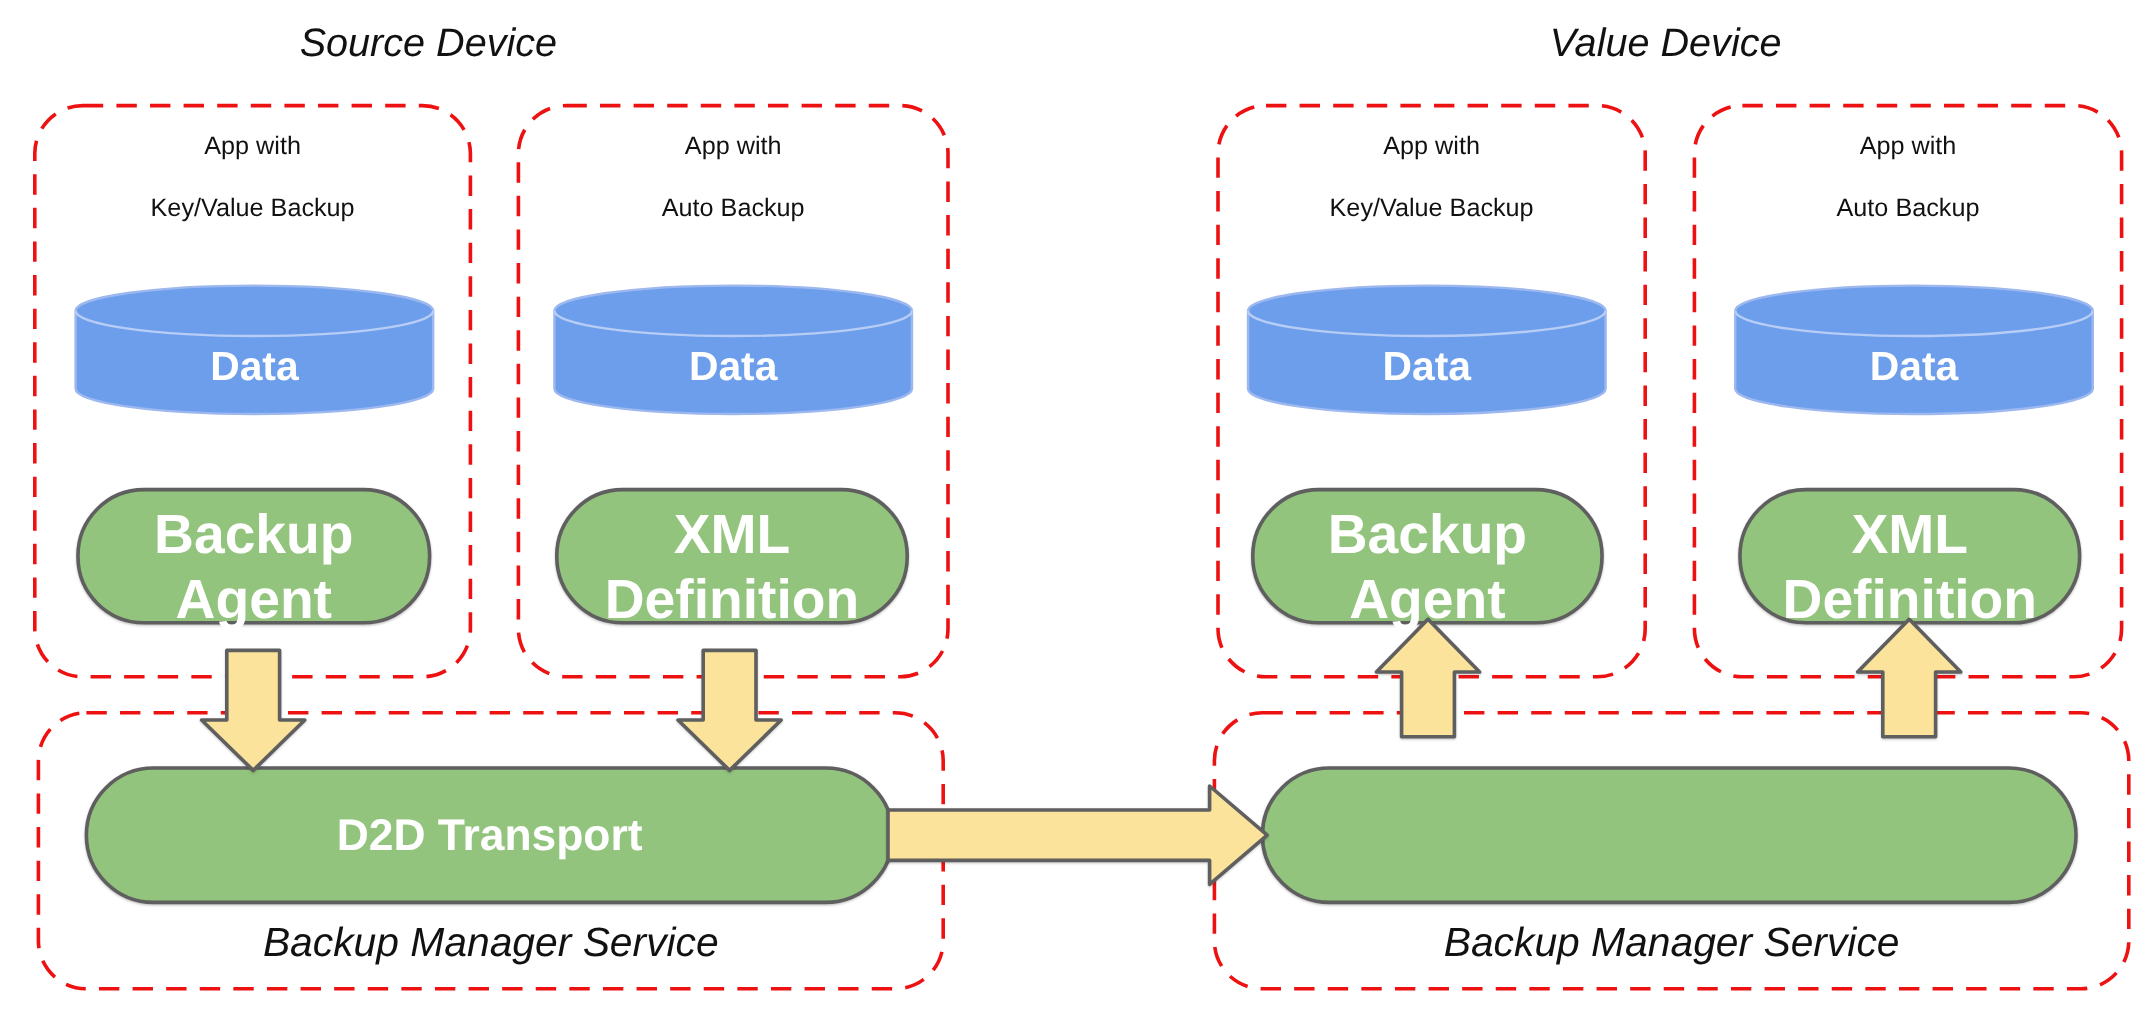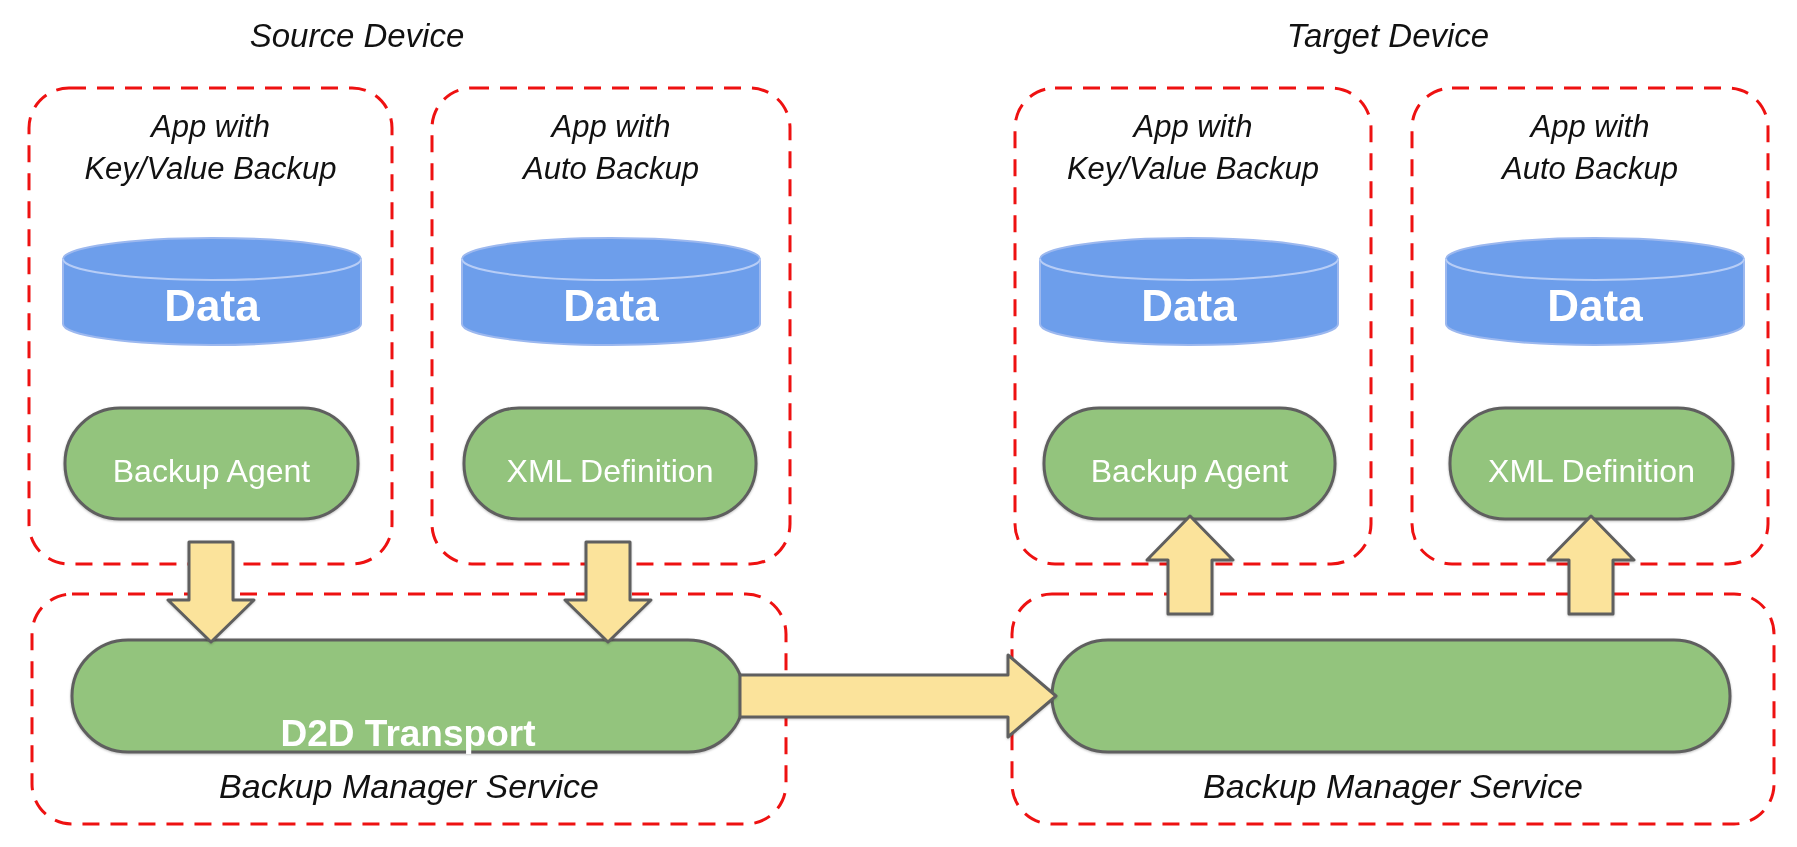--- a/index.html
+++ b/index.html
@@ -23,24 +23,24 @@
   .db{fill:none;stroke:var(--boundary-red);stroke-width:3;stroke-dasharray:17 11;}
   .cyl-body{fill:var(--data-blue);stroke:#9cb8ef;stroke-width:2;}
   .cyl-lid{fill:none;stroke:#b7cdf6;stroke-width:2;}
   .pill{fill:var(--component-green);stroke:var(--outline-gray);stroke-width:3;filter:drop-shadow(0 1px 1px rgba(0,0,0,0.25));}
   .arrow{fill:var(--arrow-yellow);stroke:var(--outline-gray);stroke-width:3;stroke-linejoin:round;filter:drop-shadow(0 1px 1px rgba(0,0,0,0.2));}
   .txt{
     position:absolute;display:flex;align-items:center;justify-content:center;
     text-align:center;color:var(--text-black);pointer-events:none;
   }
   .title{font-size:33px;font-style:italic;height:44px;text-align:right;}
-  .app-label{font-size:31px;font-style:italic;line-height:42px;height:80px;white-space:pre-line;}
-  .data-label{font-size:44px;font-weight:bold;color:var(--text-white);height:48px;}
-  .comp-label{font-size:32px;font-weight:normal;color:var(--text-white);height:127px;}
-  .transport-label{font-size:37px;font-weight:bold;color:var(--text-white);height:112px;margin-top:38px;}
+  .app-label{font-size:21px;line-height:52px;height:80px;white-space:pre-line;}
+  .data-label{font-size:34px;font-weight:bold;color:var(--text-white);height:48px;}
+  .comp-label{font-size:46px;font-weight:bold;color:var(--text-white);height:127px;}
+  .transport-label{font-size:37px;font-weight:bold;color:var(--text-white);height:112px;}
   .bms-label{font-size:34px;font-style:italic;height:48px;text-align:right;}
 </style>
 </head>
 <body>
 
 <div id="stage">
 
   <svg id="shapes" viewBox="0 0 1797 847" xmlns="http://www.w3.org/2000/svg">
 
     <rect class="db" x="29" y="88" width="363" height="476" rx="40"></rect>
@@ -76,21 +76,21 @@
     <rect class="pill" x="1052" y="640" width="678" height="112" rx="56"></rect>
 
     <polygon class="arrow" points="189,542 233,542 233,600 254,600 211,642 168,600 189,600"></polygon>
     <polygon class="arrow" points="586,542 630,542 630,600 651,600 608,642 565,600 586,600"></polygon>
     <polygon class="arrow" points="1190,516 1233,560 1212,560 1212,614 1168,614 1168,560 1147,560"></polygon>
     <polygon class="arrow" points="1591,516 1634,560 1613,560 1613,614 1569,614 1569,560 1548,560"></polygon>
     <polygon class="arrow" points="740,675 1008,675 1008,655 1056,696 1008,737 1008,717 740,717"></polygon>
   </svg>
 
   <div class="txt title" style="left:157px;top:14px;width:400px;">Source Device</div>
-  <div class="txt title" style="left:1188px;top:14px;width:400px;">Target Device</div>
+  <div class="txt title" style="left:1188px;top:14px;width:400px;">Value Device</div>
 
   <div class="txt app-label" style="left:29px;top:108px;width:363px;">App with
 Key/Value Backup</div>
   <div class="txt app-label" style="left:432px;top:108px;width:358px;">App with
 Auto Backup</div>
   <div class="txt app-label" style="left:1015px;top:108px;width:356px;">App with
 Key/Value Backup</div>
   <div class="txt app-label" style="left:1412px;top:108px;width:356px;">App with
 Auto Backup</div>
 

